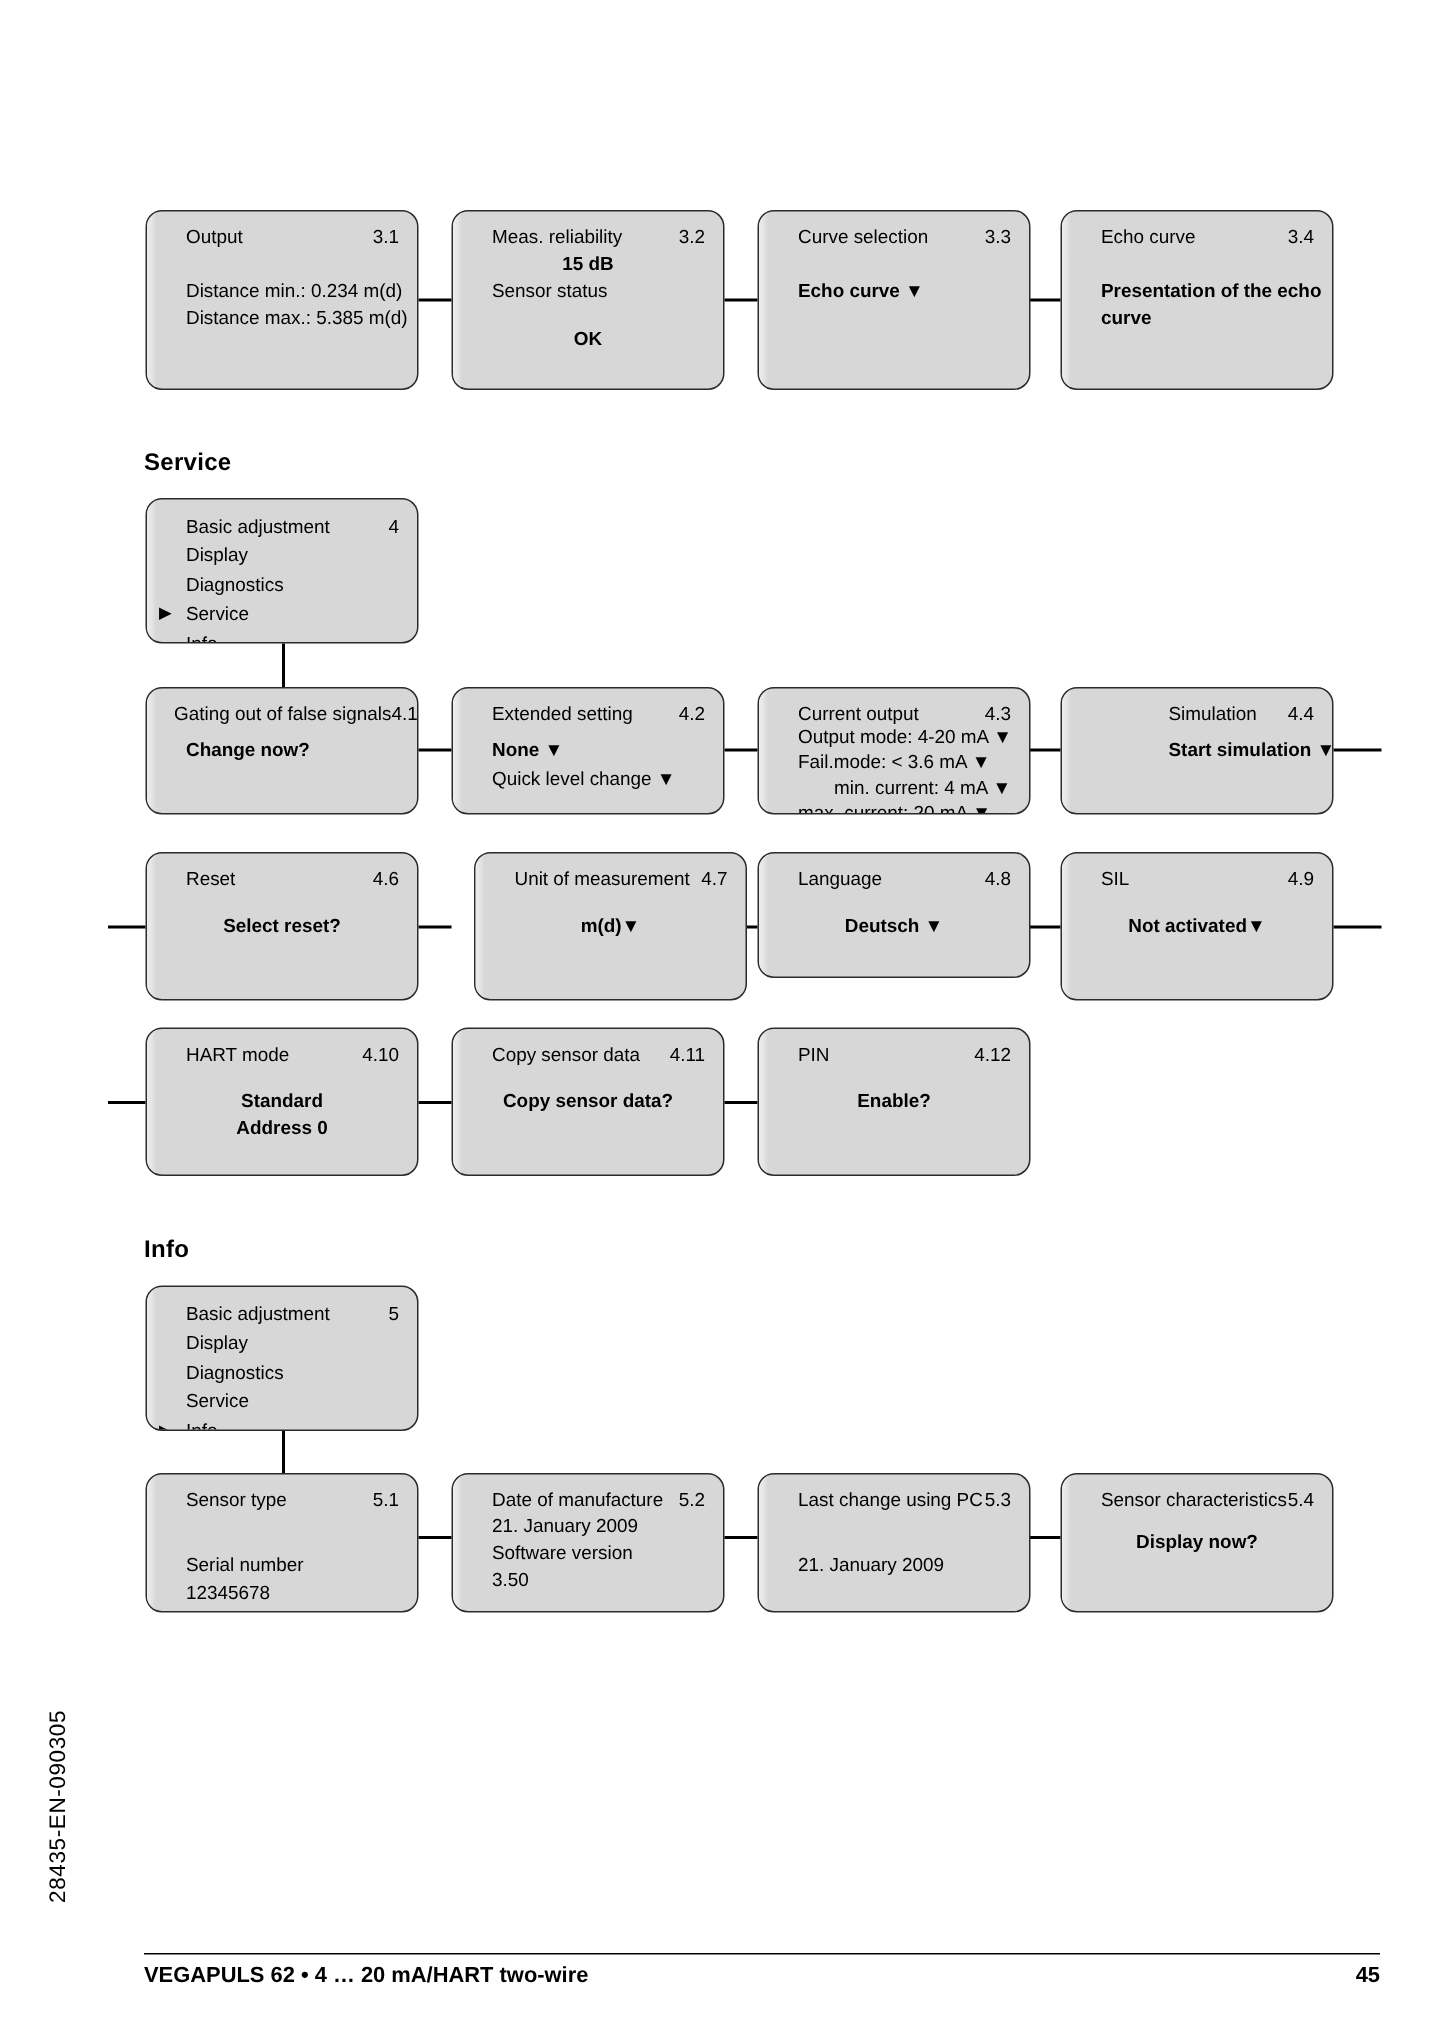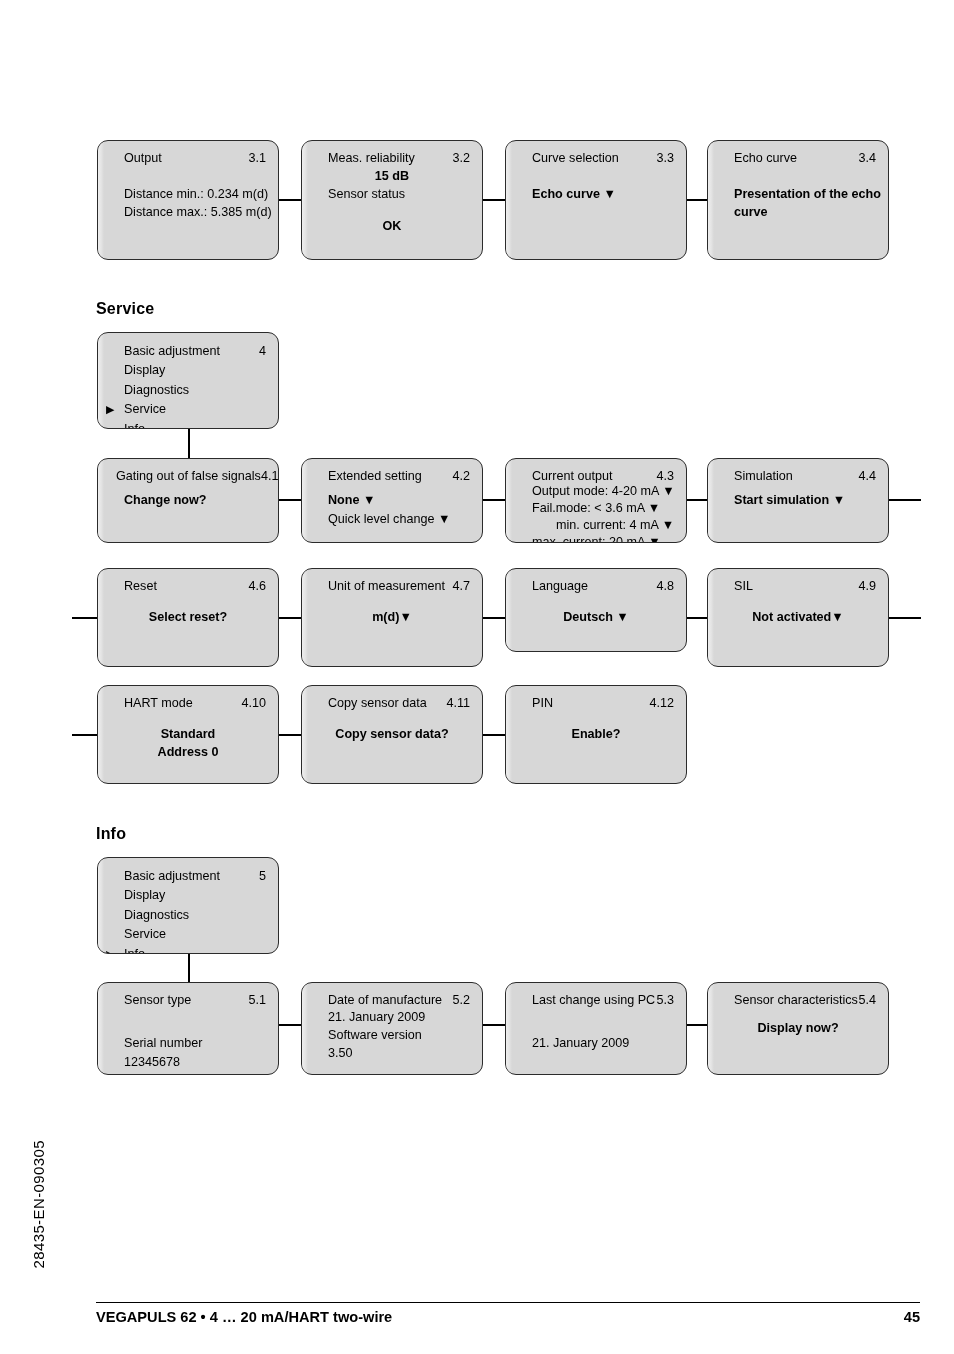--- a/index.html
+++ b/index.html
@@ -225,41 +225,41 @@
         <span class="ttl">Current output</span>
         <span class="idx">4.3</span>
       </div>
       <div class="line" style="top:24px;">Output mode: 4-20 mA ▼</div>
       <div class="line" style="top:41px;">Fail.mode: &lt; 3.6 mA ▼</div>
       <div class="line" style="top:58px;margin-left:24px;">min. current: 4 mA ▼</div>
       <div class="line" style="top:75px;">max. current: 20 mA ▼</div>
     </div>
   </div>
 
-  <div class="box" style="left:707px; top:458px; width:182px; height:85px;">
+  <div class="box" style="left:707px; top:458px; width:182px; height:85px;padding-left:45px;">
     <div class="inner">
       <div class="row-head">
         <span class="ttl">Simulation</span>
         <span class="idx">4.4</span>
       </div>
       <div class="line b" style="top:33px;">Start simulation ▼</div>
     </div>
   </div>
 
   <div class="box" style="left:97px; top:568px; width:182px; height:99px;">
     <div class="inner">
       <div class="row-head">
         <span class="ttl">Reset</span>
         <span class="idx">4.6</span>
       </div>
       <div class="line b c" style="top:40px;">Select reset?</div>
     </div>
   </div>
 
-  <div class="box" style="left:301px; top:568px; width:182px; height:99px;">
+  <div class="box" style="left:316px; top:568px; width:182px; height:99px;">
     <div class="inner">
       <div class="row-head">
         <span class="ttl">Unit of measurement</span>
         <span class="idx">4.7</span>
       </div>
       <div class="line b c" style="top:40px;">m(d)▼</div>
     </div>
   </div>
 
   <div class="box" style="left:505px; top:568px; width:182px; height:84px;">

